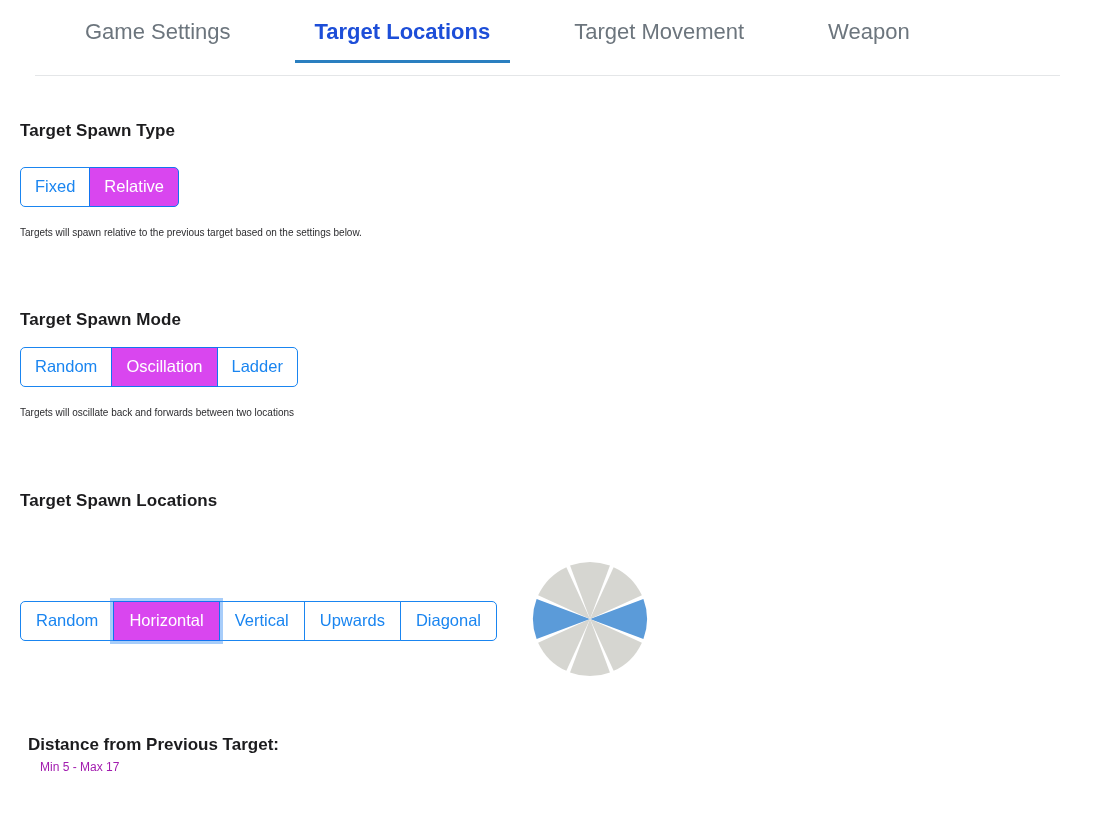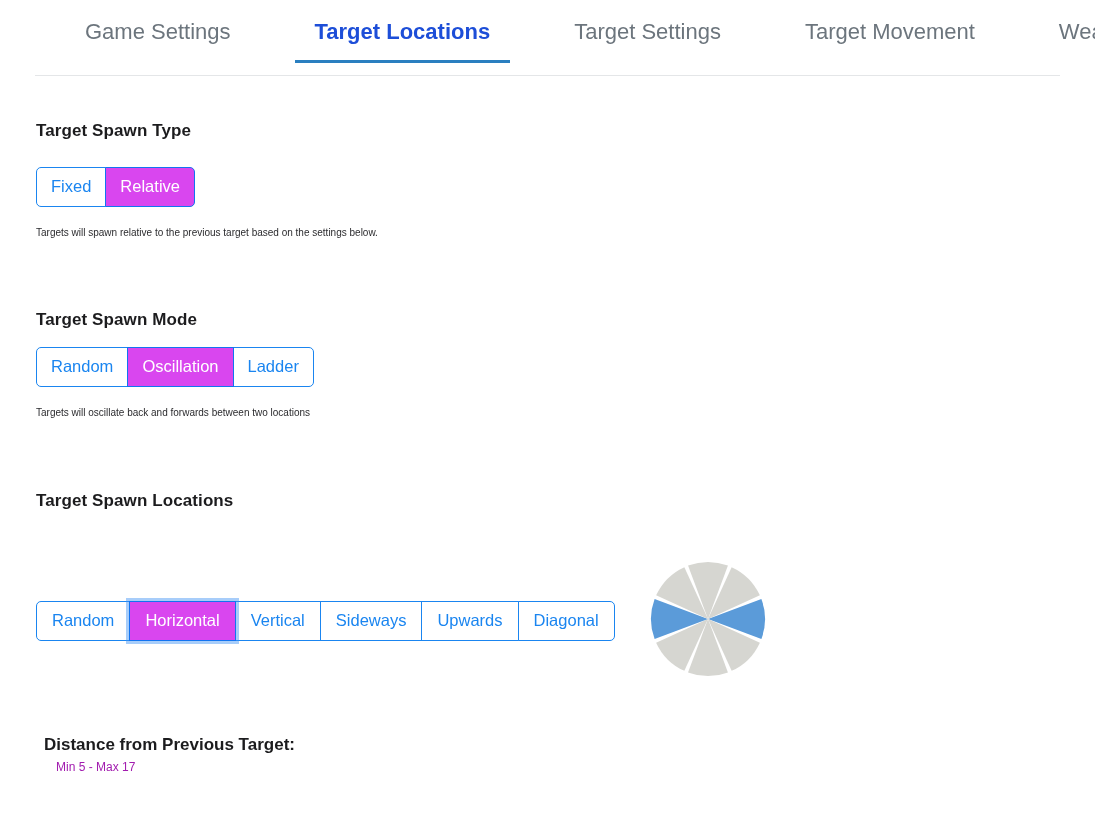--- a/index.html
+++ b/index.html
@@ -57,21 +57,21 @@
     height: 3px;
     background: #2a7fc0;
     z-index: 2;
   }
   .tab-gap-1 { margin-left: 44px; }
   .tab-gap-2 { margin-left: 44px; }
   .tab-gap-3 { margin-left: 44px; }
 
   
   .content {
-    padding: 0 0 0 36px;
+    padding: 0 0 0 20px;
     position: relative;
   }
   .section-title {
     font-size: 17px;
     font-weight: bold;
     color: #1c1c1e;
     letter-spacing: 0.1px;
   }
   .desc {
     font-size: 10px;
@@ -153,21 +153,20 @@
     color: #a21caf;
     margin: 5px 0 0 12px;
   }
 </style>
 </head>
 <body>
 
 <div class="tabbar">
   <button class="tab spacer-left">Game Settings</button>
   <button class="tab active tab-gap-1">Target Locations</button>
-  <button class="tab tab-gap-2">Target Settings</button>
   <button class="tab tab-gap-3">Target Movement</button>
   <button class="tab tab-gap-3">Weapon</button>
 </div>
 
 <div class="content">
 
   
   <div class="section-title" id="spawn-type-title">Target Spawn Type</div>
 
   <div class="btn-group" id="spawn-type-group">
@@ -191,21 +190,20 @@
   <div class="desc" id="spawn-mode-desc">Targets will oscillate back and forwards between two locations</div>
 
   
   <div class="section-title" id="spawn-loc-title">Target Spawn Locations</div>
 
   <div class="loc-row">
     <div class="btn-group" id="spawn-loc-group">
       <button class="btn">Random</button>
       <button class="btn selected focused">Horizontal</button>
       <button class="btn">Vertical</button>
-      <button class="btn">Sideways</button>
       <button class="btn">Upwards</button>
       <button class="btn">Diagonal</button>
     </div>
 
     <div class="pie-wrap">
       <svg width="120" height="120" viewBox="0 0 120 120">
         <g id="pie-segments">
             <path d="M 60 60 L 113.39 40.04 A 57 57 0 0 1 113.39 79.96 Z" fill="#5b9bd9"></path>
             <path d="M 60 60 L 111.87 83.64 A 57 57 0 0 1 83.64 111.87 Z" fill="#d6d6d1"></path>
             <path d="M 60 60 L 79.96 113.39 A 57 57 0 0 1 40.04 113.39 Z" fill="#d6d6d1"></path>

